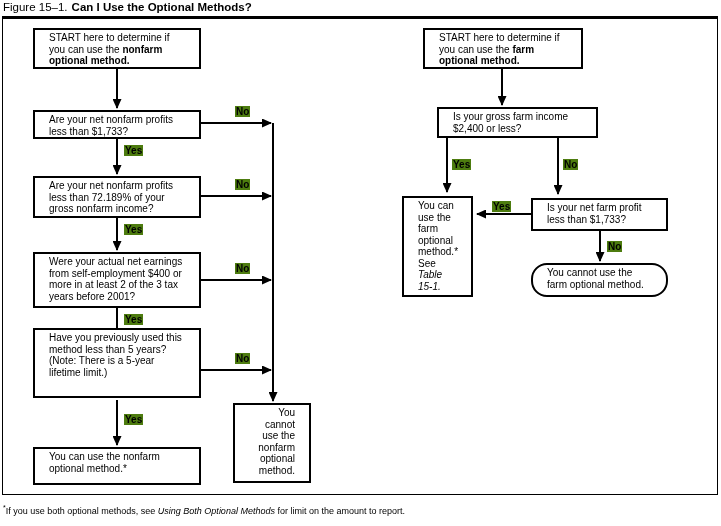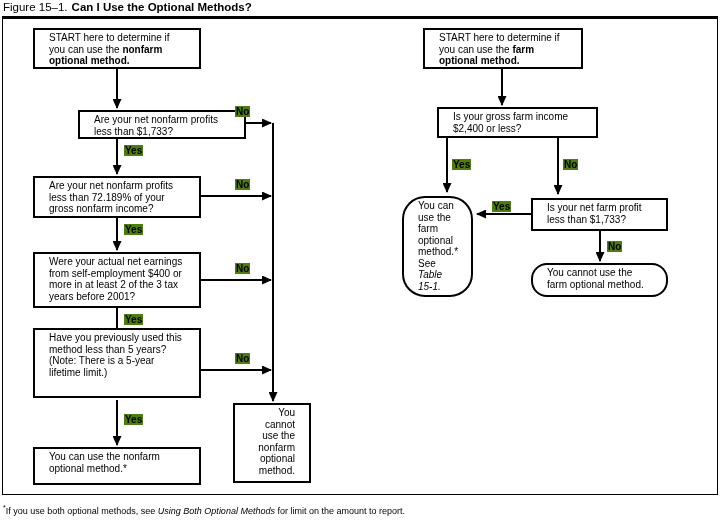--- a/index.html
+++ b/index.html
@@ -58,21 +58,21 @@
     <line x1="558" y1="138" x2="558" y2="194" marker-end="url(#ah)"></line>
     <line x1="531" y1="214" x2="477" y2="214" marker-end="url(#ah)"></line>
     <line x1="600" y1="231" x2="600" y2="261" marker-end="url(#ah)"></line>
   </g>
 </svg>
 
 <div class="box" style="left:33px; top:28px; width:168px; height:41px;">
   <span>START here to determine if you can use the </span><span class="bd">nonfarm optional method.</span>
 </div>
 
-<div class="box" style="left:33px; top:110px; width:168px; height:29px;margin-left:45px;">
+<div class="box" style="left:33px; top:110px; width:168px; height:29px;">
   <span>Are your net nonfarm profits less than $1,733?</span>
 </div>
 
 <div class="box" style="left:33px; top:176px; width:168px; height:42px;">
   <span>Are your net nonfarm profits less than 72.189% of your gross nonfarm income?</span>
 </div>
 
 <div class="box" style="left:33px; top:252px; width:168px; height:56px;">
   <span>Were your actual net earnings from self-employment $400 or more in at least 2 of the 3 tax years before 2001?</span>
 </div>
@@ -90,21 +90,21 @@
 </div>
 
 <div class="box" style="left:423px; top:28px; width:160px; height:41px;">
   <span>START here to determine if you can use the </span><span class="bd">farm optional method.</span>
 </div>
 
 <div class="box" style="left:421px; top:107px; width:161px; height:31px;margin-left:16px;">
   <span>Is your gross farm income $2,400 or less?</span>
 </div>
 
-<div class="box" style="left:402px; top:196px; width:71px; height:101px;border-radius:23px;">
+<div class="box" style="left:402px; top:196px; width:71px; height:101px;">
   <span>You can use the farm optional method.* See </span><span class="it">Table 15-1.</span>
 </div>
 
 <div class="box" style="left:531px; top:198px; width:137px; height:33px;">
   <span>Is your net farm profit less than $1,733?</span>
 </div>
 
 <div class="box" style="left:531px; top:263px; width:137px; height:34px;border-radius:16px;">
   <span>You cannot use the farm optional method.</span>
 </div>

